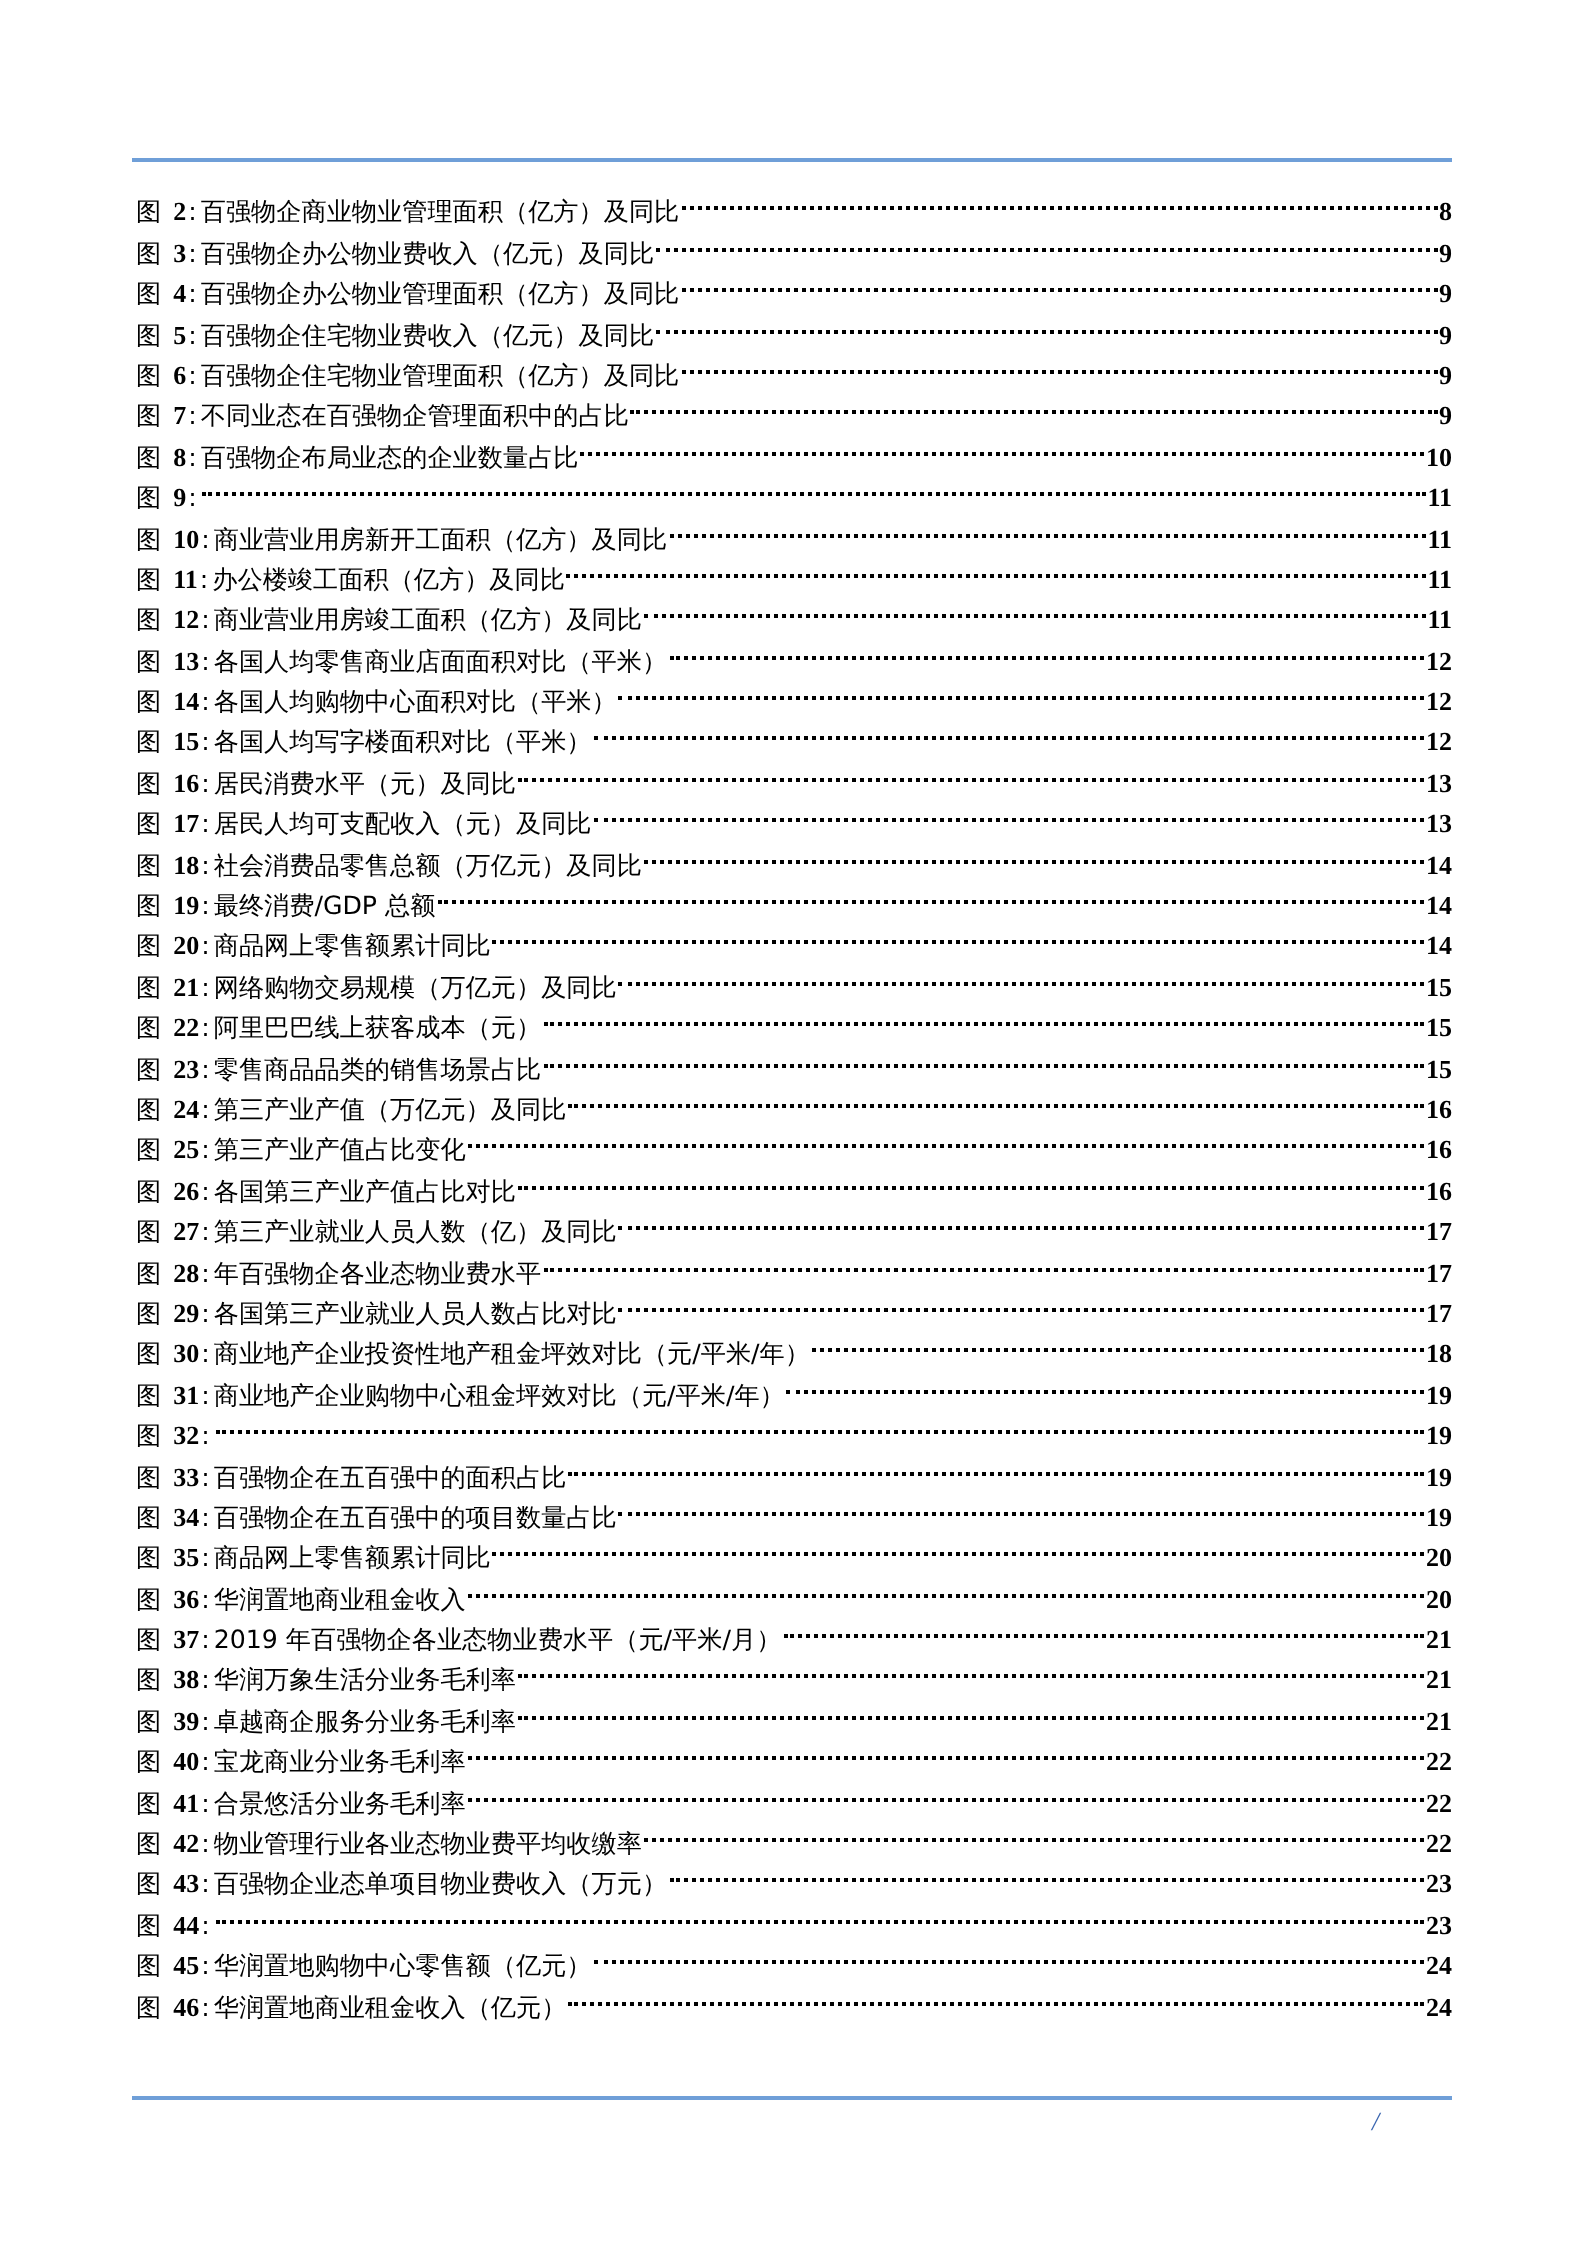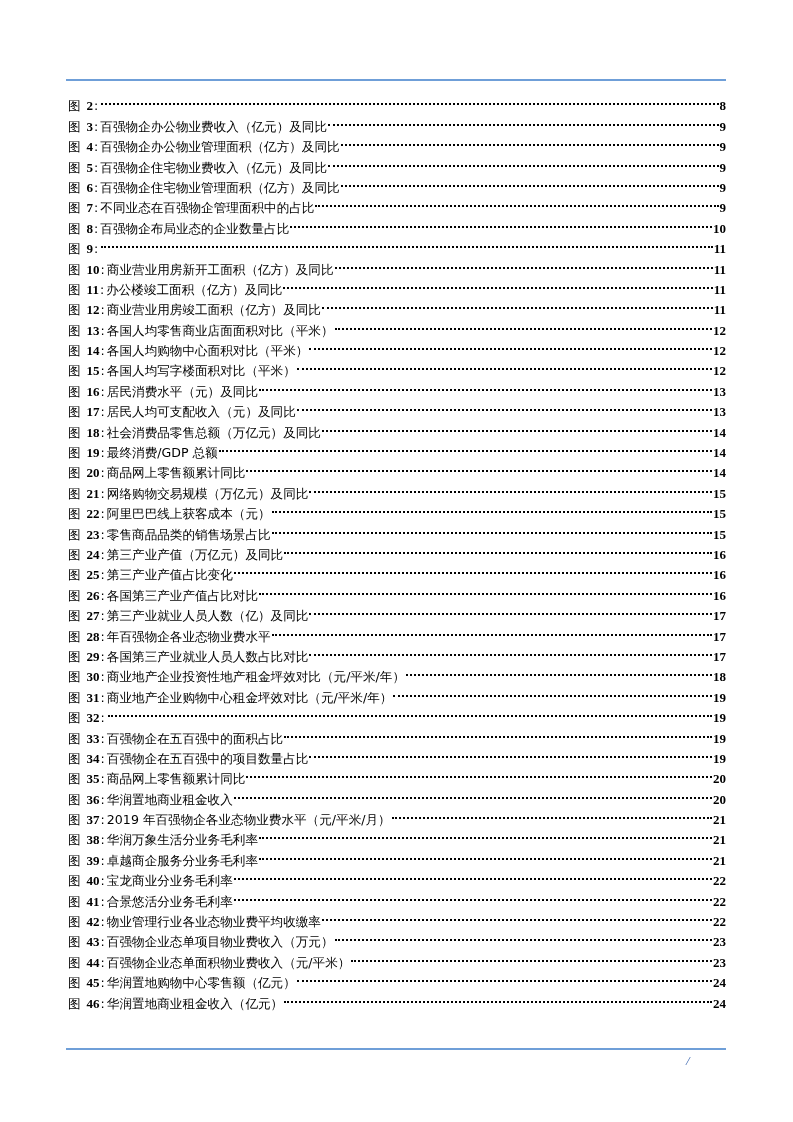--- a/index.html
+++ b/index.html
@@ -25,20 +25,21 @@
 </head>
 <body>
 
 <div class="rule top"></div>
 
 <div class="toc" id="toc">
     <div class="row">
     <span class="fig">图</span>
     <span class="num">2</span>
     <span class="colon">:</span>
+    <span class="title">百强物企商业物业管理面积（亿方）及同比</span>
     <span class="leader"></span>
     <span class="page">8</span>
   </div>
     <div class="row">
     <span class="fig">图</span>
     <span class="num">3</span>
     <span class="colon">:</span>
     <span class="title">百强物企办公物业费收入（亿元）及同比</span>
     <span class="leader"></span>
     <span class="page">9</span>
@@ -358,21 +359,20 @@
     <span class="num">43</span>
     <span class="colon">:</span>
     <span class="title">百强物企业态单项目物业费收入（万元）</span>
     <span class="leader"></span>
     <span class="page">23</span>
   </div>
     <div class="row">
     <span class="fig">图</span>
     <span class="num">44</span>
     <span class="colon">:</span>
-    <span class="title">百强物企业态单面积物业费收入（元/平米）</span>
     <span class="leader"></span>
     <span class="page">23</span>
   </div>
     <div class="row">
     <span class="fig">图</span>
     <span class="num">45</span>
     <span class="colon">:</span>
     <span class="title">华润置地购物中心零售额（亿元）</span>
     <span class="leader"></span>
     <span class="page">24</span>

